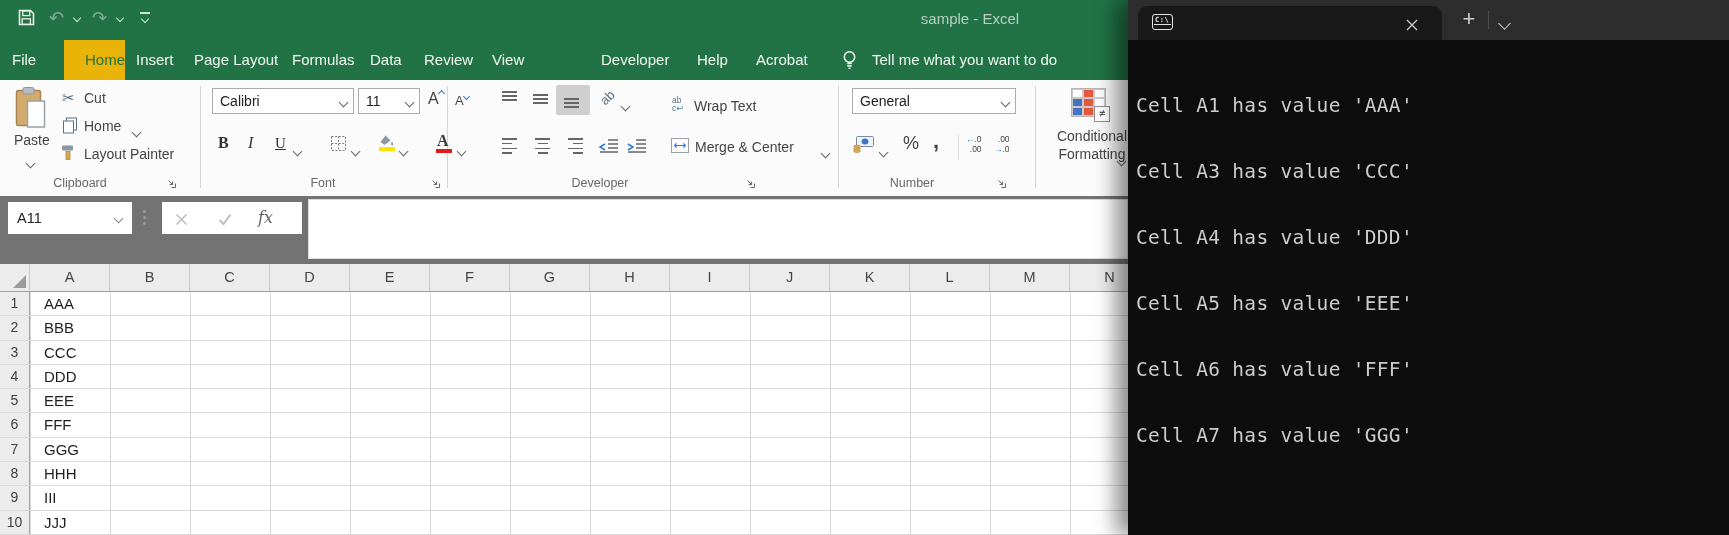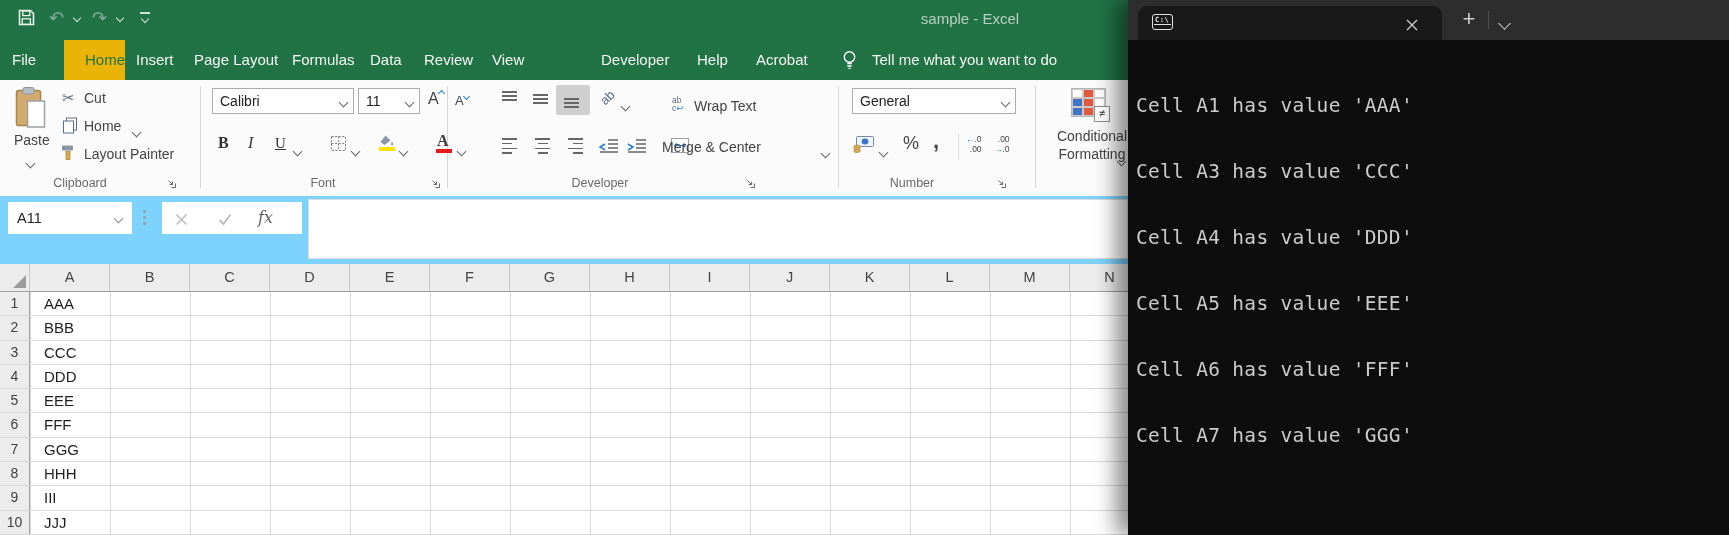--- a/index.html
+++ b/index.html
@@ -34,21 +34,21 @@
   .hai{position:absolute;width:19px;height:16px;display:flex;flex-direction:column;justify-content:space-between;}
   .hai i{display:block;height:1.7px;background:#666;}
   .selbox{position:absolute;background:#cfcfcf;border-radius:2px;}
   .blue{color:#2b7cd3;font-style:normal;}
   .decbtn{position:absolute;font-size:8.5px;line-height:9.5px;color:#444;text-align:right;}
   .wrapi{position:absolute;font-size:8.5px;line-height:8px;color:#5d7081;}
   .cfgrid{position:absolute;width:33px;height:27px;display:grid;grid-template-columns:1fr 1fr 1fr;grid-template-rows:1fr 1fr 1fr;border:1px solid #b5b5b5;background:#fff;}
   .cfgrid i{border:.5px solid #c9c9c9;}
   .cfne{position:absolute;width:14px;height:14px;background:#fff;border:1px solid #909090;font-size:11px;line-height:13px;text-align:center;color:#333;}
   
-  .fbar{position:absolute;left:0;top:196px;width:100%;height:68px;background:#7dd3fc;}
+  .fbar{position:absolute;left:0;top:196px;width:100%;height:68px;background:#737373;}
   .namebox{position:absolute;left:8px;top:6px;width:124px;height:32px;background:#fff;line-height:32px;padding-left:9px;box-sizing:border-box;font-size:14.5px;color:#222;}
   .dots{position:absolute;left:143px;top:20px;width:3px;height:3px;border-radius:50%;background:#9a9a9a;box-shadow:0 6px 0 #9a9a9a,0 -6px 0 #9a9a9a;}
   .fxbox{position:absolute;left:162px;top:6px;width:140px;height:32px;background:#fff;}
   .fx{font-family:"DejaVu Serif",serif;font-style:italic;font-size:16px;color:#5f5f5f;}
   .finput{position:absolute;left:308px;top:3px;width:820px;height:60px;background:#fff;border:1px solid #dcdcdc;box-sizing:border-box;}
   
   .grid{position:absolute;left:0;top:264px;width:1128px;height:271px;background:#fff;}
   .hdr{position:absolute;left:0;top:0;width:1160px;height:28px;display:flex;background:#ececec;border-bottom:1px solid #9fa0a2;box-sizing:border-box;}
   .corner{width:30px;position:relative;border-right:1px solid #c9c9c9;box-sizing:border-box;}
   .tri{position:absolute;right:3px;bottom:3px;width:0;height:0;border-left:13px solid transparent;border-bottom:13px solid #9b9b9b;}
@@ -251,21 +251,21 @@
         </svg>
     </span>
     <span class="wrapi" style="left:672px;top:16px">ab<br>c<span class="blue">↩</span></span>
     <span class="rbtxt" style="left:694px;top:18px">Wrap Text</span>
     <span class="abs" style="left:670px;top:57px">
       <svg width="20" height="17">
           <rect x="1.5" y="1.5" width="17" height="14" fill="#fff" stroke="#9aa0a6"></rect>
           <path d="M4.5 8.5 h11 M4.5 8.5 l2.2 -2.2 M4.5 8.5 l2.2 2.2 M15.5 8.5 l-2.2 -2.2 M15.5 8.5 l-2.2 2.2" stroke="#2b7cd3" fill="none" stroke-width="1.2"></path>
         </svg>
     </span>
-    <span class="rbtxt" style="left:662px;top:59px">Merge &amp; Center</span>
+    <span class="rbtxt" style="left:695px;top:59px">Merge &amp; Center</span>
     <span class="abs" style="left:822px;top:64px"><i class="chev"></i></span>
     <span class="glabel" style="left:550px">Developer</span>
     <span class="launcher" style="left:745px">
       <svg width="11" height="11">
           <path d="M9.5 5.5 V9.5 H5.5" fill="none" stroke="#666"></path>
           <path d="M2.5 2.5 L6.6 6.6 M6.6 6.6 v-3 M6.6 6.6 h-3" stroke="#666" fill="none"></path>
         </svg>
     </span>
 
     <div class="combo" style="left:852px;top:8px;width:164px">

